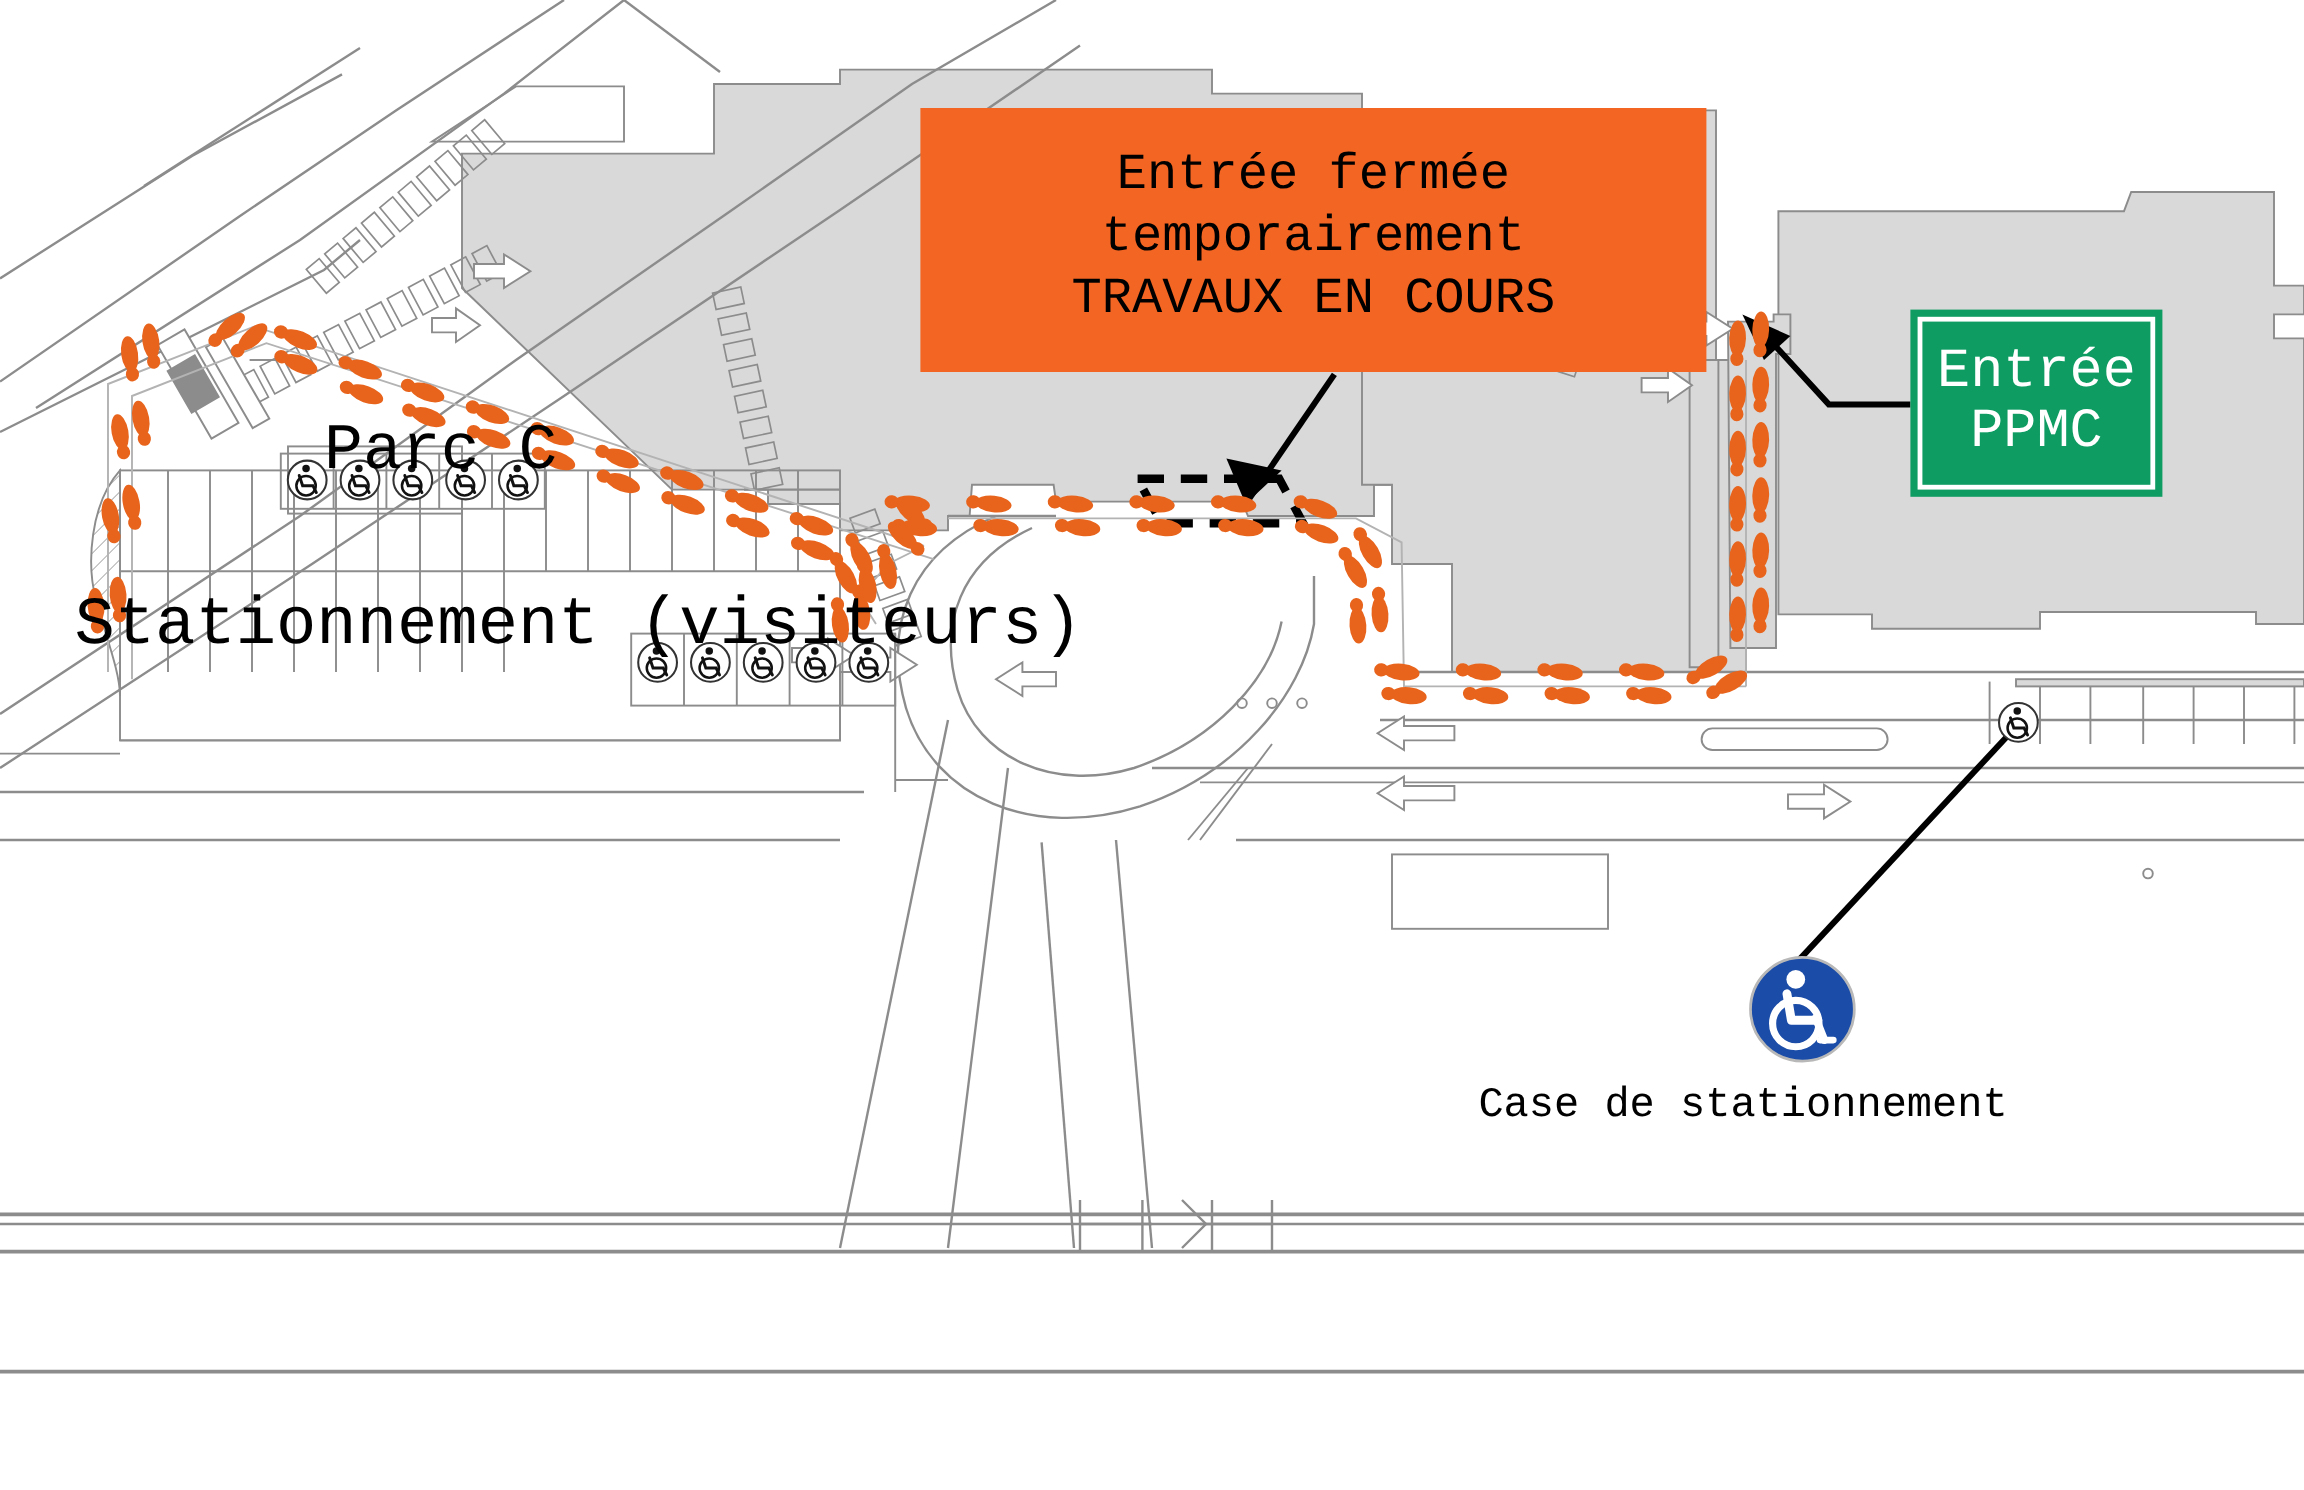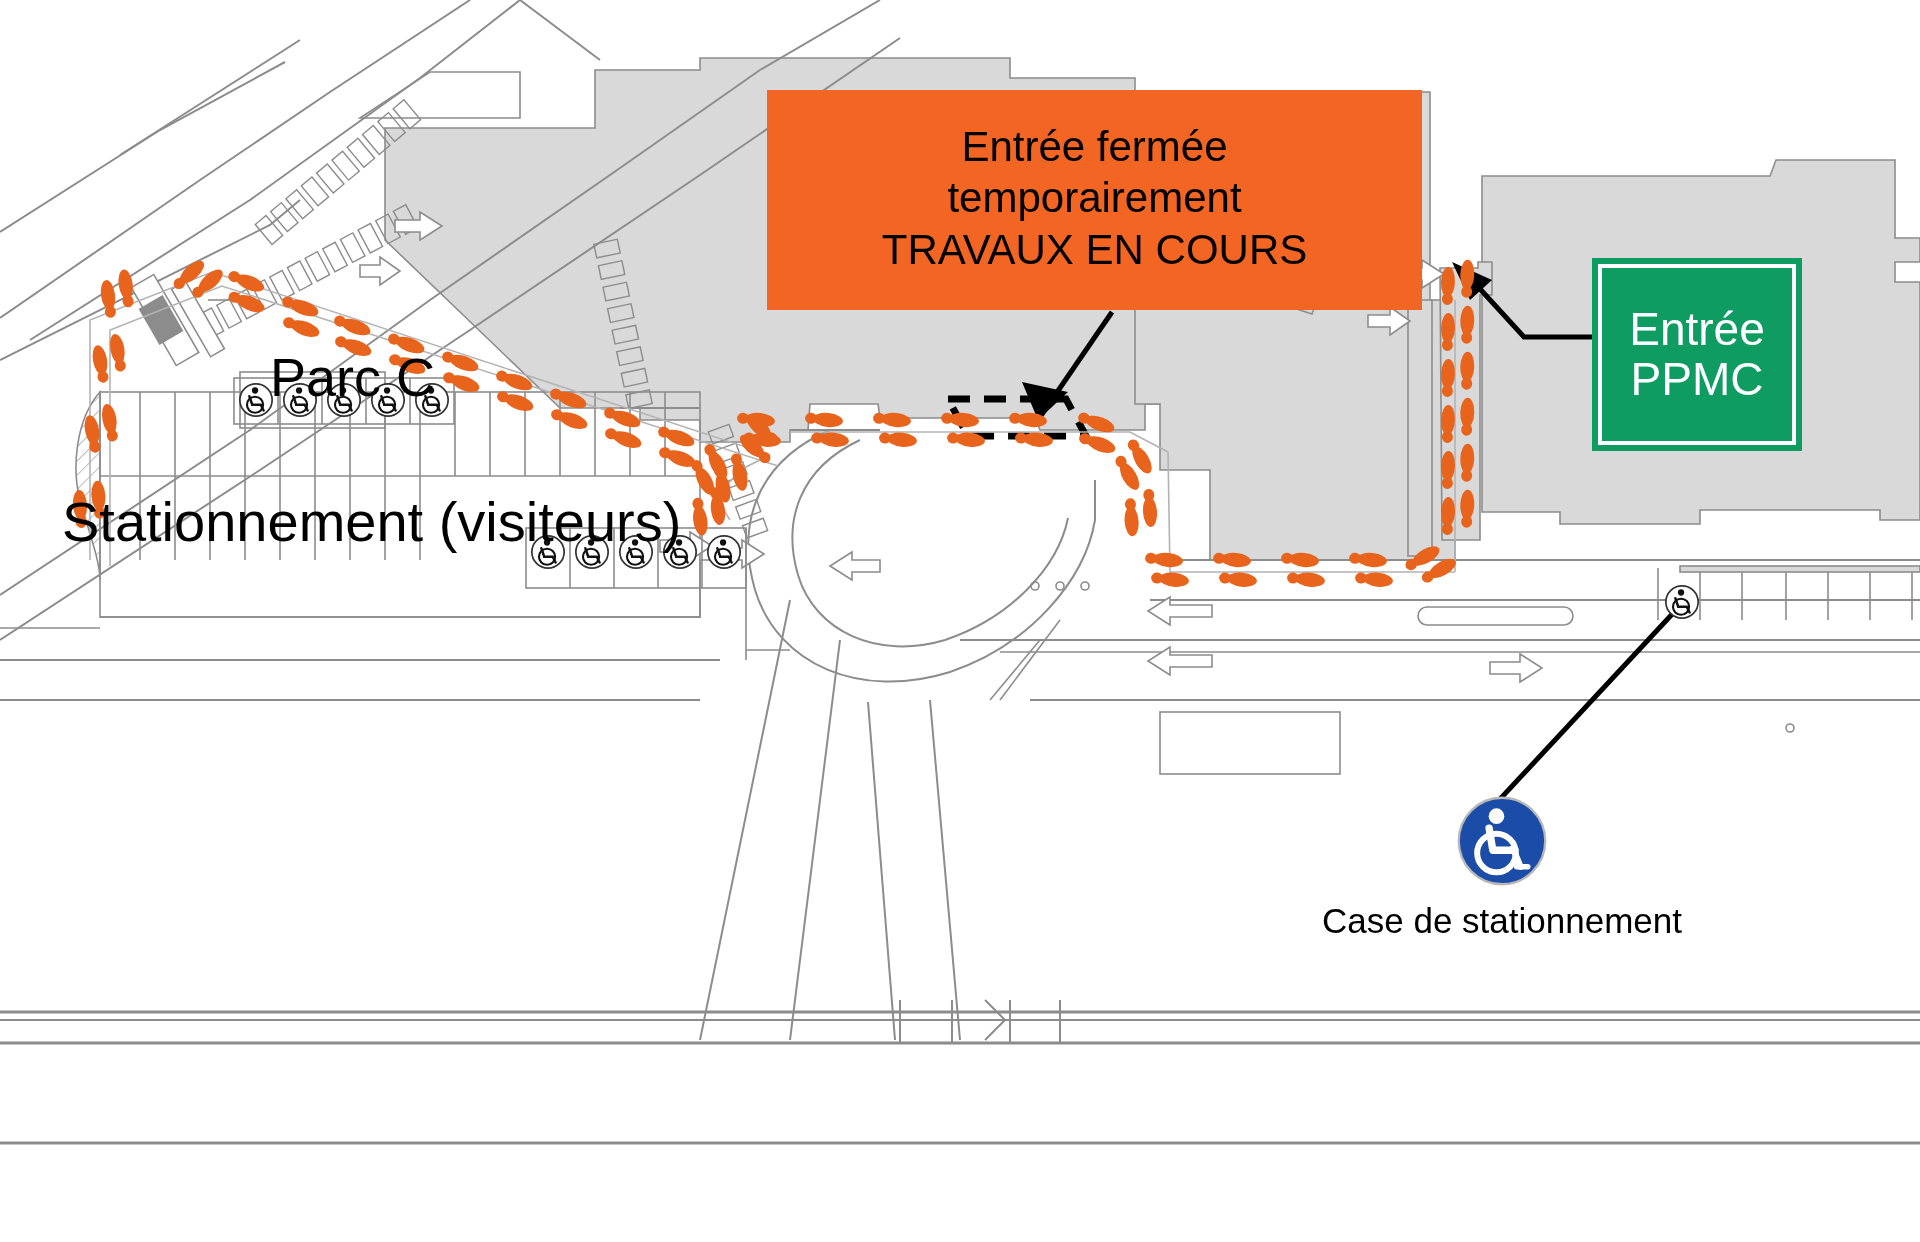--- a/index.html
+++ b/index.html
@@ -3,20 +3,21 @@
 <meta charset="utf-8">
 <style>
   html,body{margin:0;padding:0;background:#ffffff;}
   body{font-family:"Liberation Sans", sans-serif;}
   #stage{
     position:relative;
     width:1920px;
     height:1242px;
     background:#ffffff;
     overflow:hidden;
+    font-family:Liberation Mono, monospace;
   }
   #map-svg{position:absolute;left:0;top:0;width:1920px;height:1242px;}
 
   
   .banner{
     position:absolute;
     left:767px; top:90px;
     width:655px; height:220px;
     background:#F26522;
     display:flex;
@@ -33,21 +34,21 @@
     font-weight:400;
     white-space:nowrap;
     letter-spacing:0px;
     text-align:center;
   }
 
   
   .green-sign{
     position:absolute;
     left:1592px; top:258px;
-    width:210px; height:193px;
+    width:210px; height:156px;
     background:#0E9C62;
     box-sizing:border-box;
     padding:6px;
   }
   .green-sign-inner{
     width:100%; height:100%;
     border:4px solid #ffffff;
     box-sizing:border-box;
     display:flex;
     flex-direction:column;
@@ -69,21 +70,21 @@
   }
   #label-parc-c{ left:270px; top:346px; font-size:54px; }
   #label-visiteurs{ left:62px; top:489px; font-size:56px; }
   #label-street{ left:740px; top:1062px; font-size:52px; }
 
   
   #legend{
     position:absolute;
     left:1232px; top:795px;
     width:540px;
-    text-align:center;
+    text-align:left;
   }
   #legend-icon-wrap{
     width:92px;height:92px;
     margin:0 auto 12px auto;
   }
   .legend-text{
     font-size:35px;
     line-height:1.28;
     color:#000000;
     white-space:nowrap;

